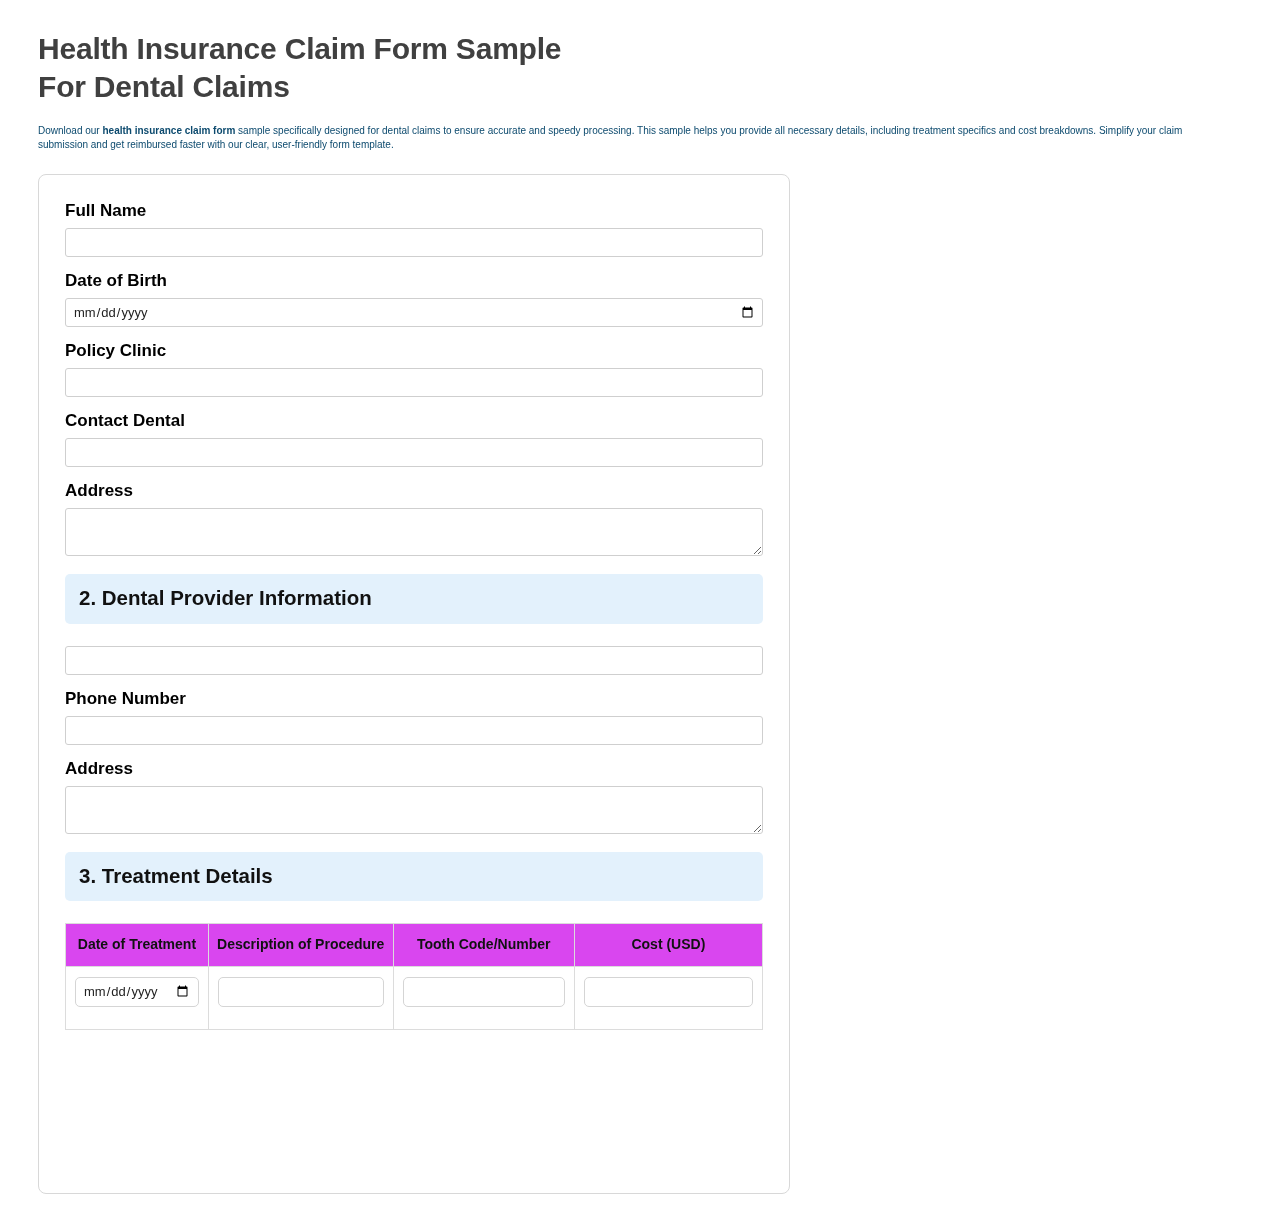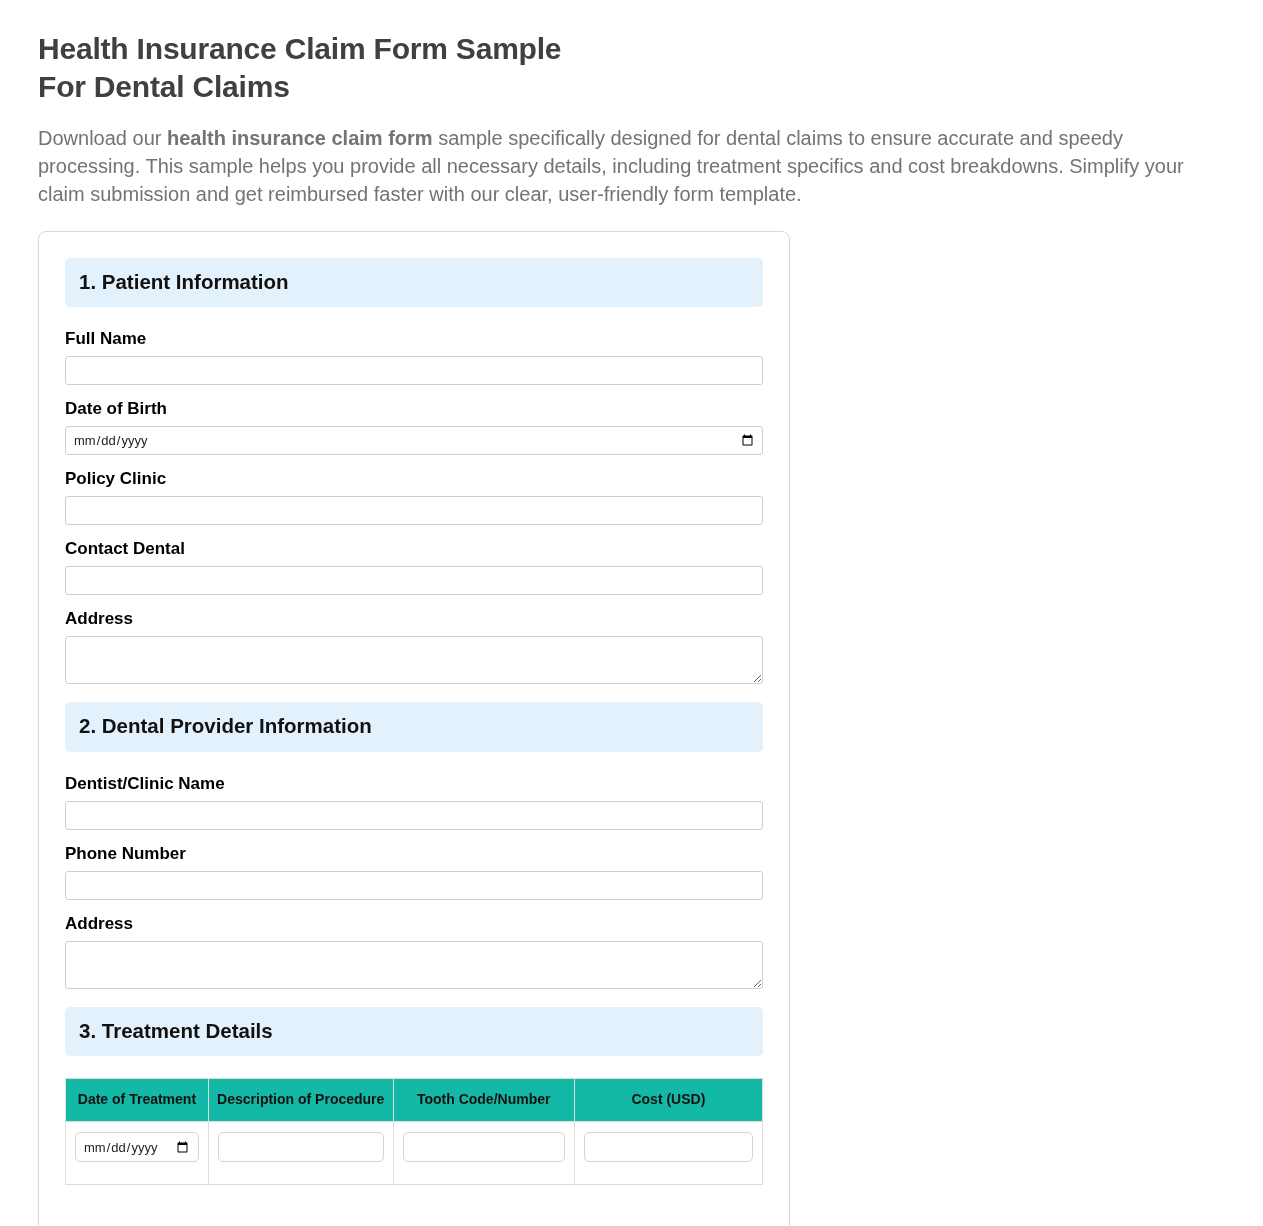--- a/index.html
+++ b/index.html
@@ -21,25 +21,25 @@
   .page-title {
     font-size: 30px;
     font-weight: bold;
     line-height: 1.26;
     margin: 0 0 18px 0;
     letter-spacing: -0.2px;
     color: #404040;
   }
   .page-title .tl2 { display: block; }
   .intro {
-    font-size: 20px;
+    font-size: 10px;
     line-height: 1.42;
     margin: 0 0 22px 0;
     max-width: 1180px;
-    color: #737373;
+    color: #0c4a6e;
   }
   .intro b { font-weight: bold; }
 
   .form-card {
     border: 1px solid #d8d8d8;
     border-radius: 8px;
     width: 752px;
     margin-left: 0;
     padding: 26px 26px 26px 26px;
     background: #fff;
@@ -100,21 +100,21 @@
   .field input[type="date"] {
     padding-right: 6px;
   }
 
   table.treatment {
     width: 100%;
     border-collapse: collapse;
     table-layout: fixed;
   }
   table.treatment th {
-    background: #14b8a6;
+    background: #d946ef;
     border: 1px solid #dcdcdc;
     font-size: 14px;
     font-weight: bold;
     color: #111;
     padding: 12px 6px;
     text-align: center;
     line-height: 1.28;
   }
   table.treatment td {
     border: 1px solid #dcdcdc;
@@ -147,23 +147,20 @@
   <h1 class="page-title">
     <span class="tl1">Health Insurance Claim Form Sample</span>
     <span class="tl2">For Dental Claims</span>
   </h1>
 
   <p class="intro"><span>Download our </span><b>health insurance claim form</b><span> sample specifically designed for dental claims to ensure accurate and speedy processing. This sample helps you provide all necessary details, including treatment specifics and cost breakdowns. Simplify your claim submission and get reimbursed faster with our clear, user-friendly form template.</span></p>
 
   <div class="form-card">
 
     <div class="section">
-      <div class="section-head">
-        <h2>1. Patient Information</h2>
-      </div>
 
       <div class="field">
         <label>Full Name</label>
         <input type="text" placeholder="" style="">
       </div>
 
       <div class="field">
         <label>Date of Birth</label>
         <input type="date" style="">
       </div>
@@ -183,21 +180,20 @@
         <textarea placeholder="" style=""></textarea>
       </div>
     </div>
 
     <div class="section">
       <div class="section-head">
         <h2>2. Dental Provider Information</h2>
       </div>
 
       <div class="field">
-        <label>Dentist/Clinic Name</label>
         <input type="text" placeholder="" style="">
       </div>
 
       <div class="field">
         <label>Phone Number</label>
         <input type="text" placeholder="" style="">
       </div>
 
       <div class="field">
         <label>Address</label>

